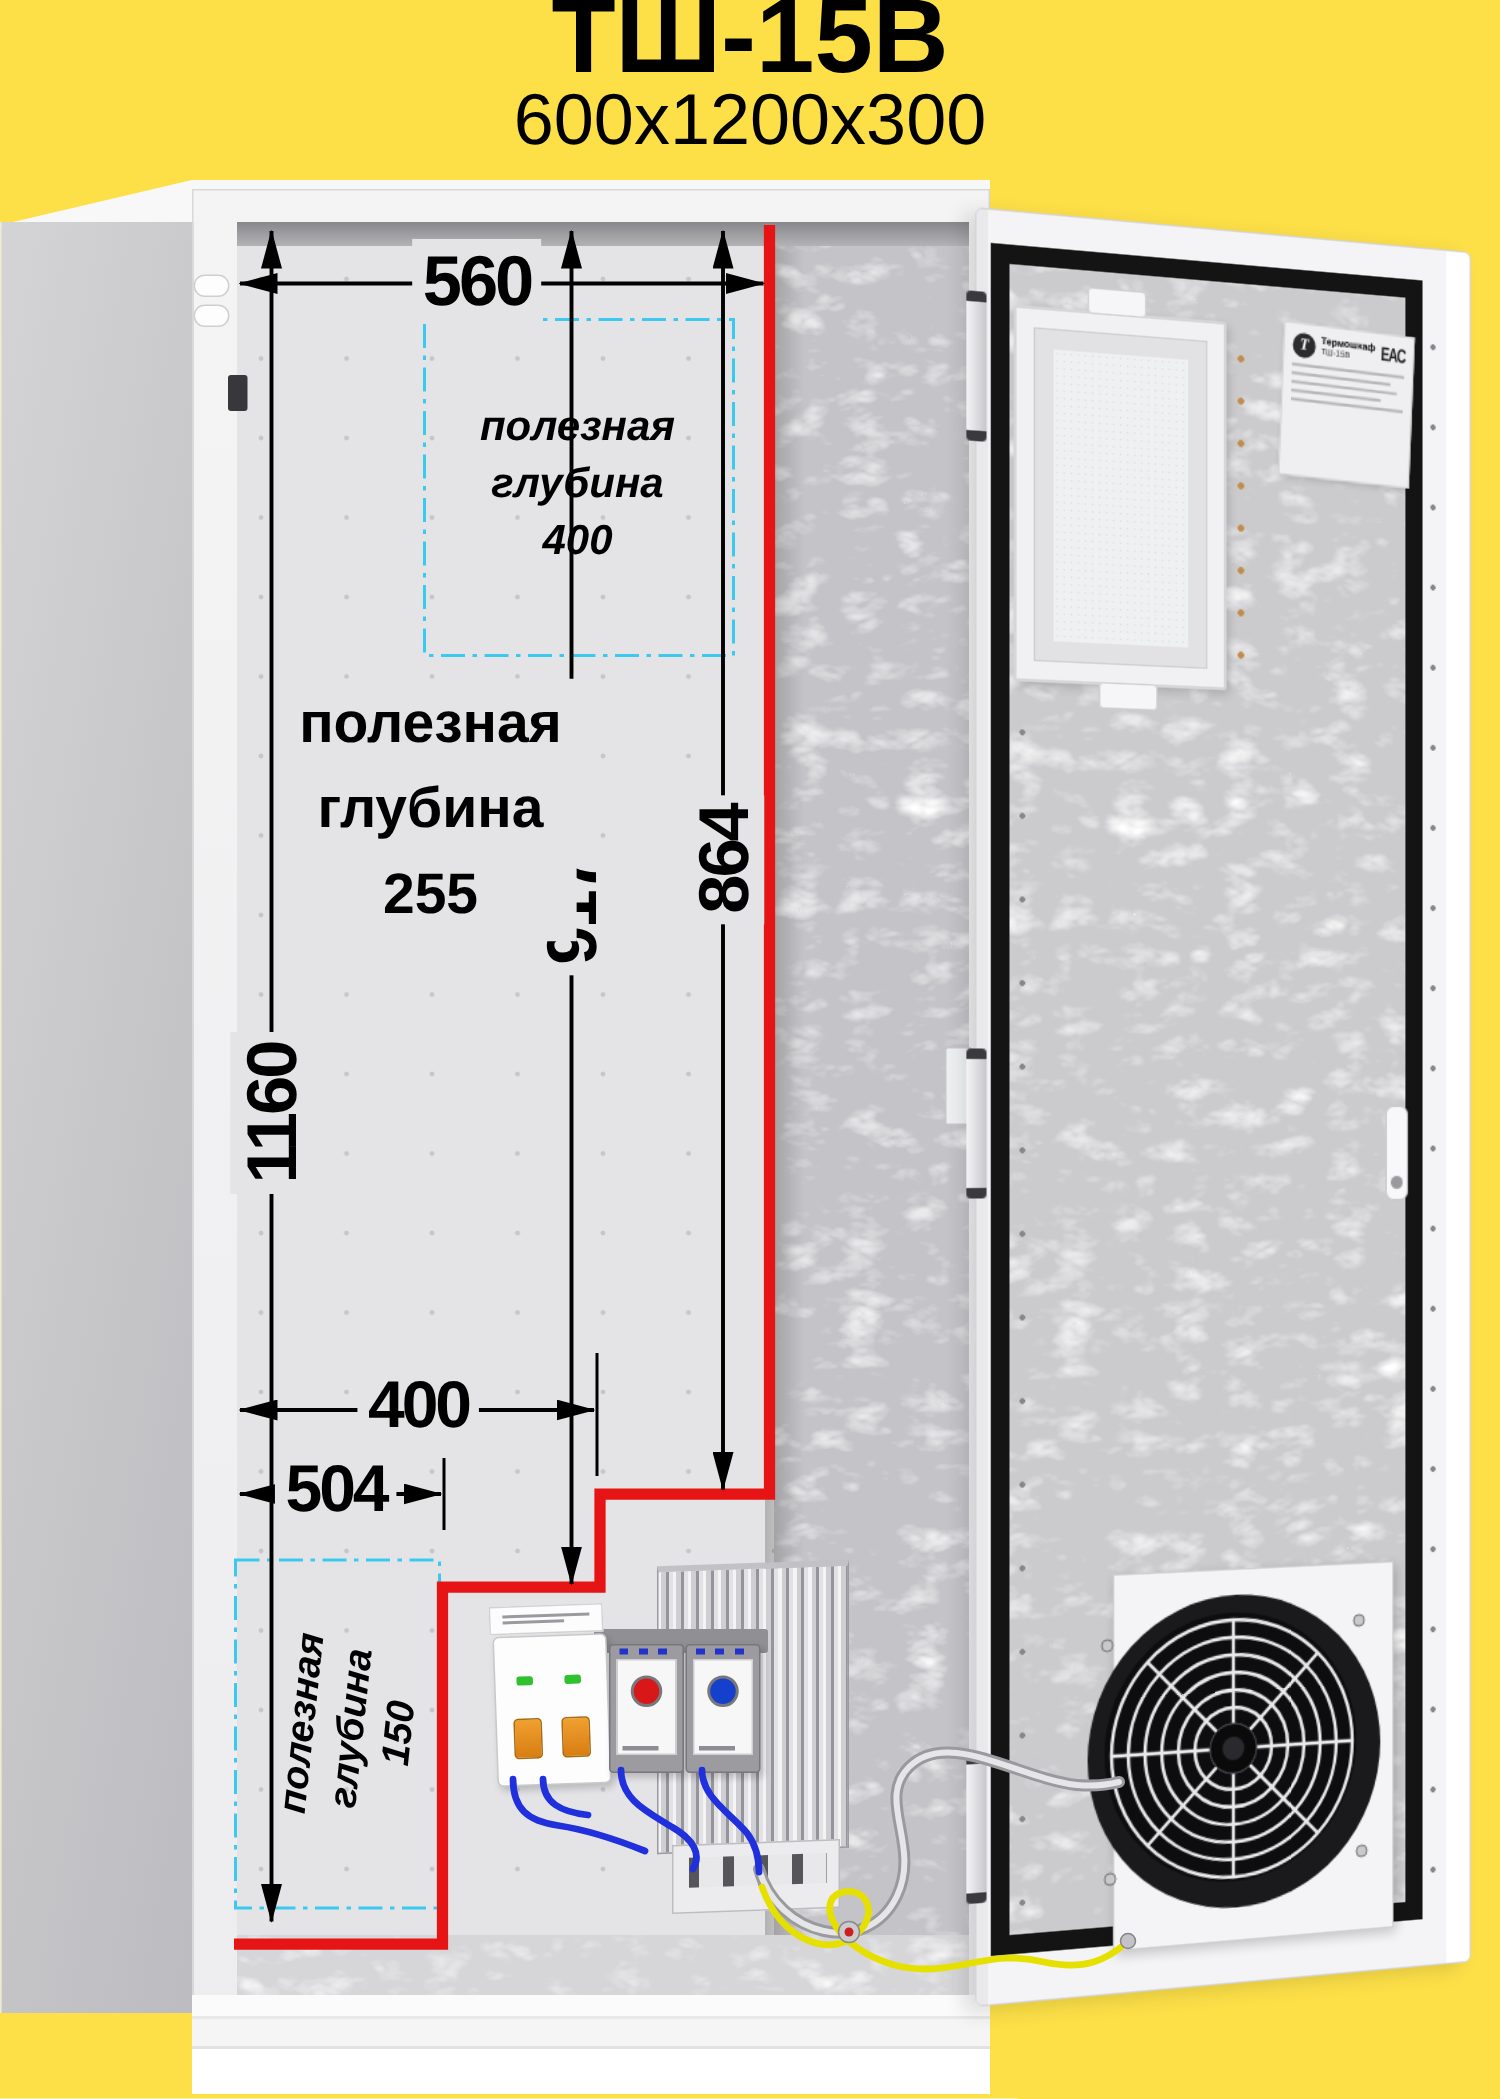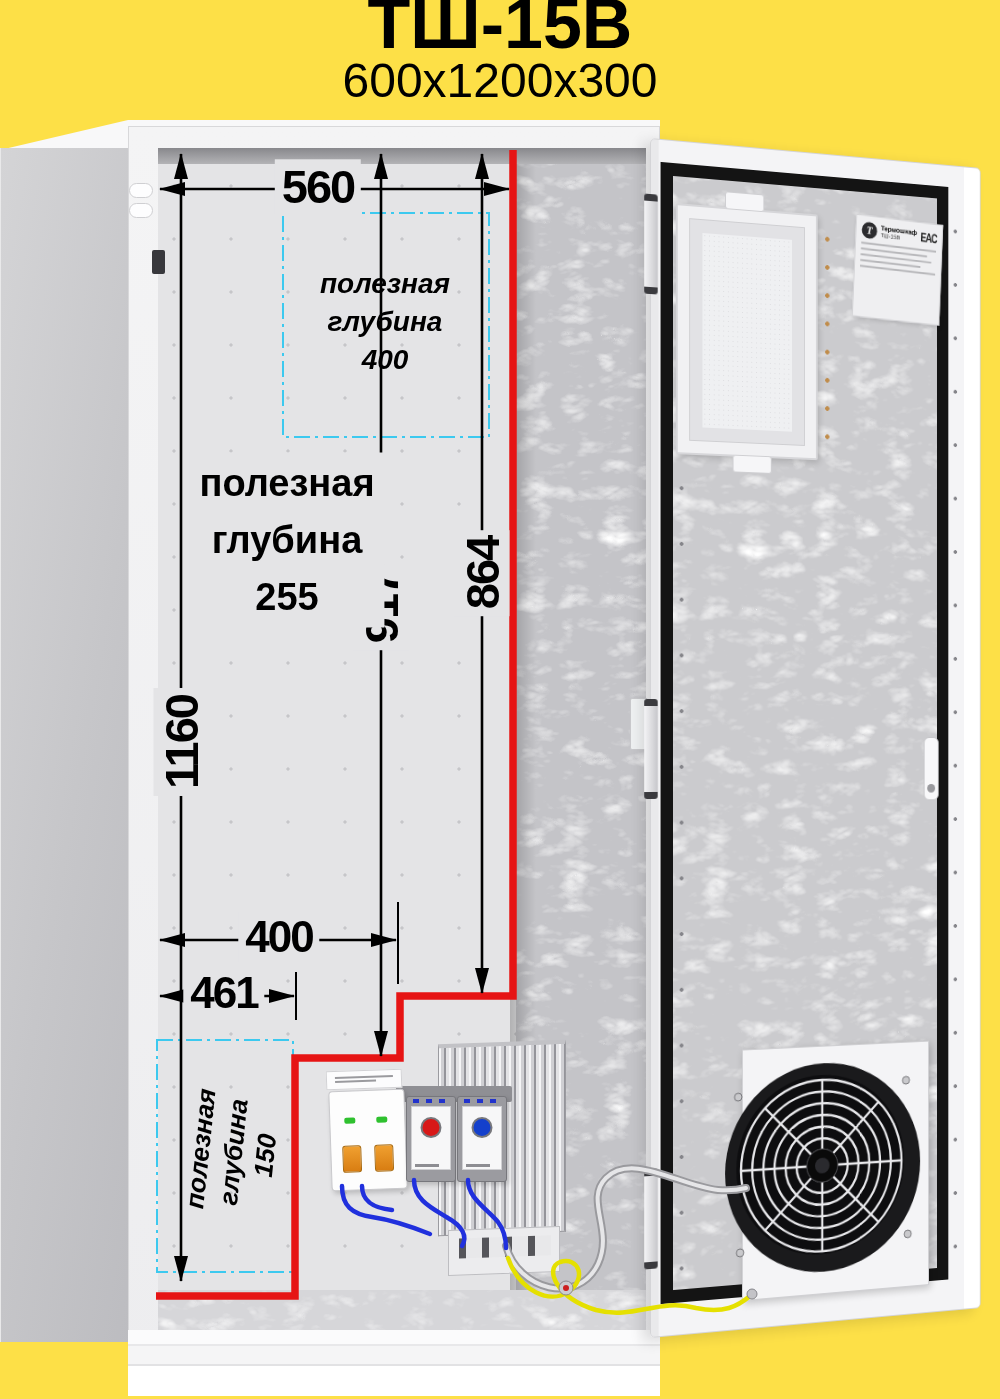--- a/index.html
+++ b/index.html
@@ -293,21 +293,21 @@
       <circle cx="566" cy="1288" r="3" fill="#cc2020"></circle>
       <circle cx="752" cy="1294" r="5" fill="#c3c3c7" stroke="#85858a"></circle>
     </g>
   </svg>
 
   <div class="dimlabel" style="left:318px;top:189px">560</div>
   <div class="dimlabel rot" style="left:181px;top:742px">1160</div>
   <div class="dimlabel rot" style="left:381px;top:607px">917</div>
   <div class="dimlabel rot" style="left:482px;top:573px">864</div>
   <div class="dimlabel small" style="left:279px;top:939px">400</div>
-  <div class="dimlabel small" style="left:224px;top:995px">461</div>
+  <div class="dimlabel small" style="left:224px;top:995px">504</div>
 
   <div class="zone zone-230">
     <div>полезная</div>
       <div>глубина</div>
       <div>400</div>
   </div>
   <div class="zone zone-255">
     <div>полезная</div>
       <div>глубина</div>
       <div>255</div>

